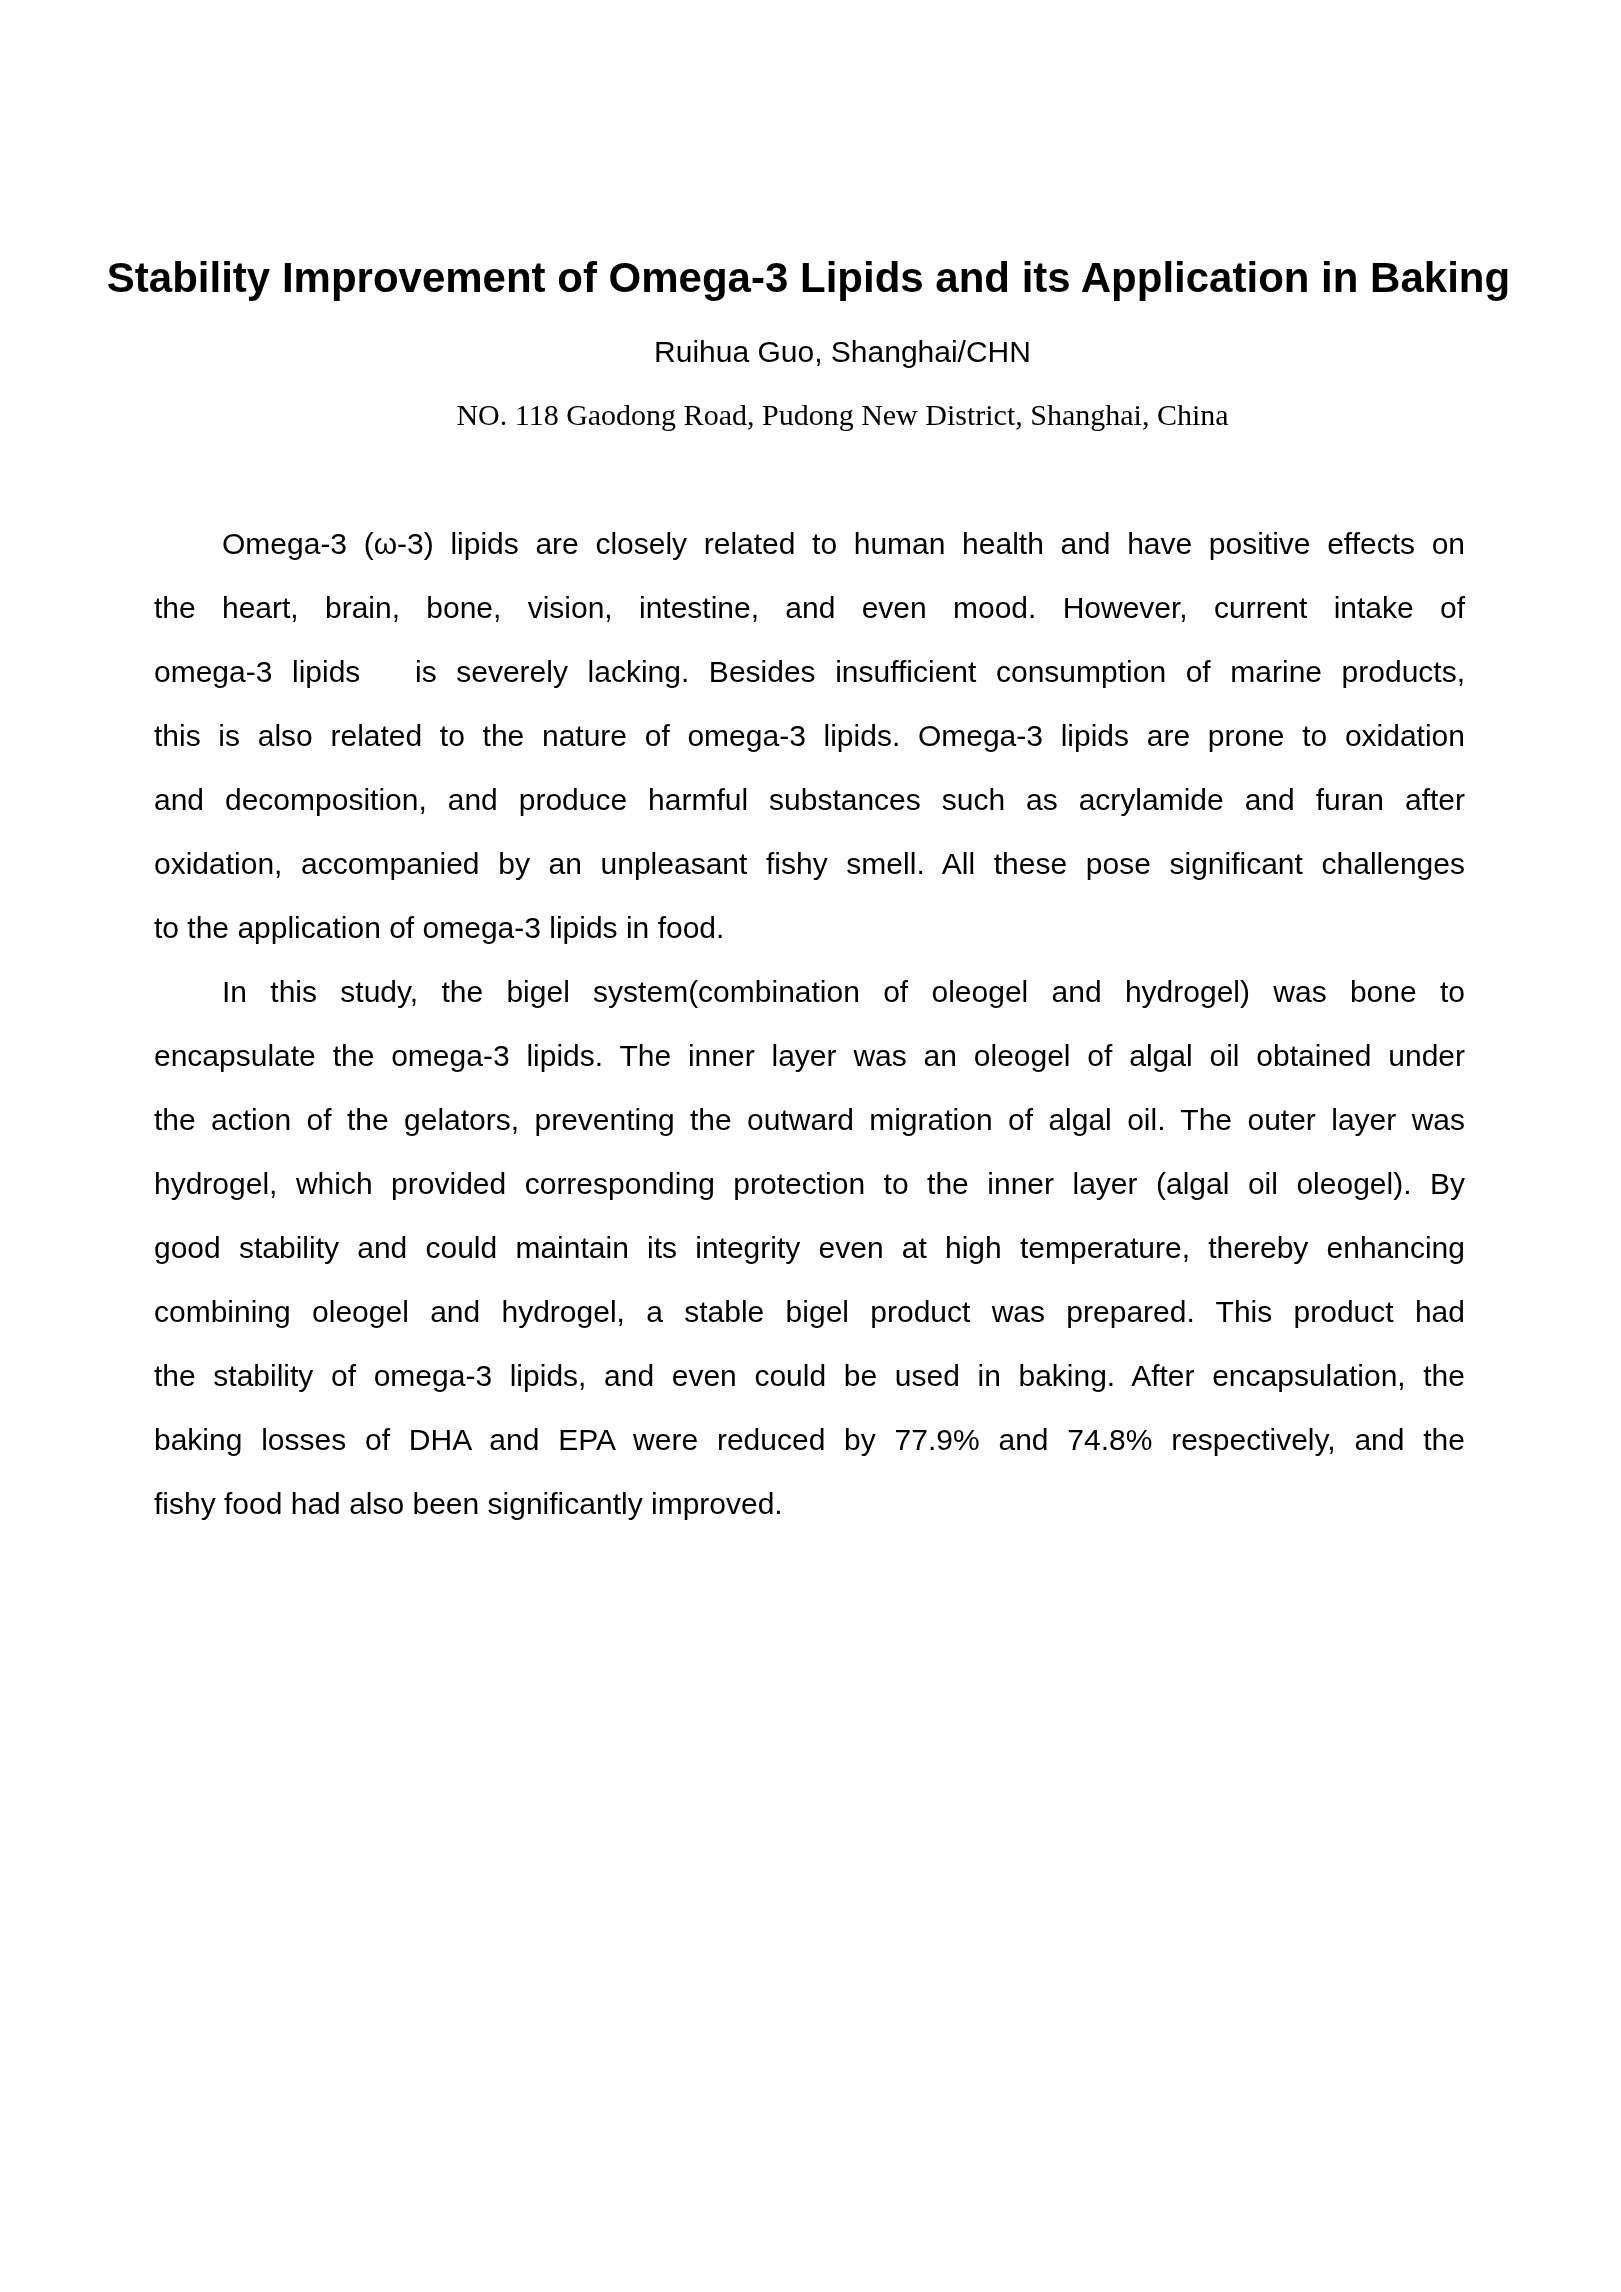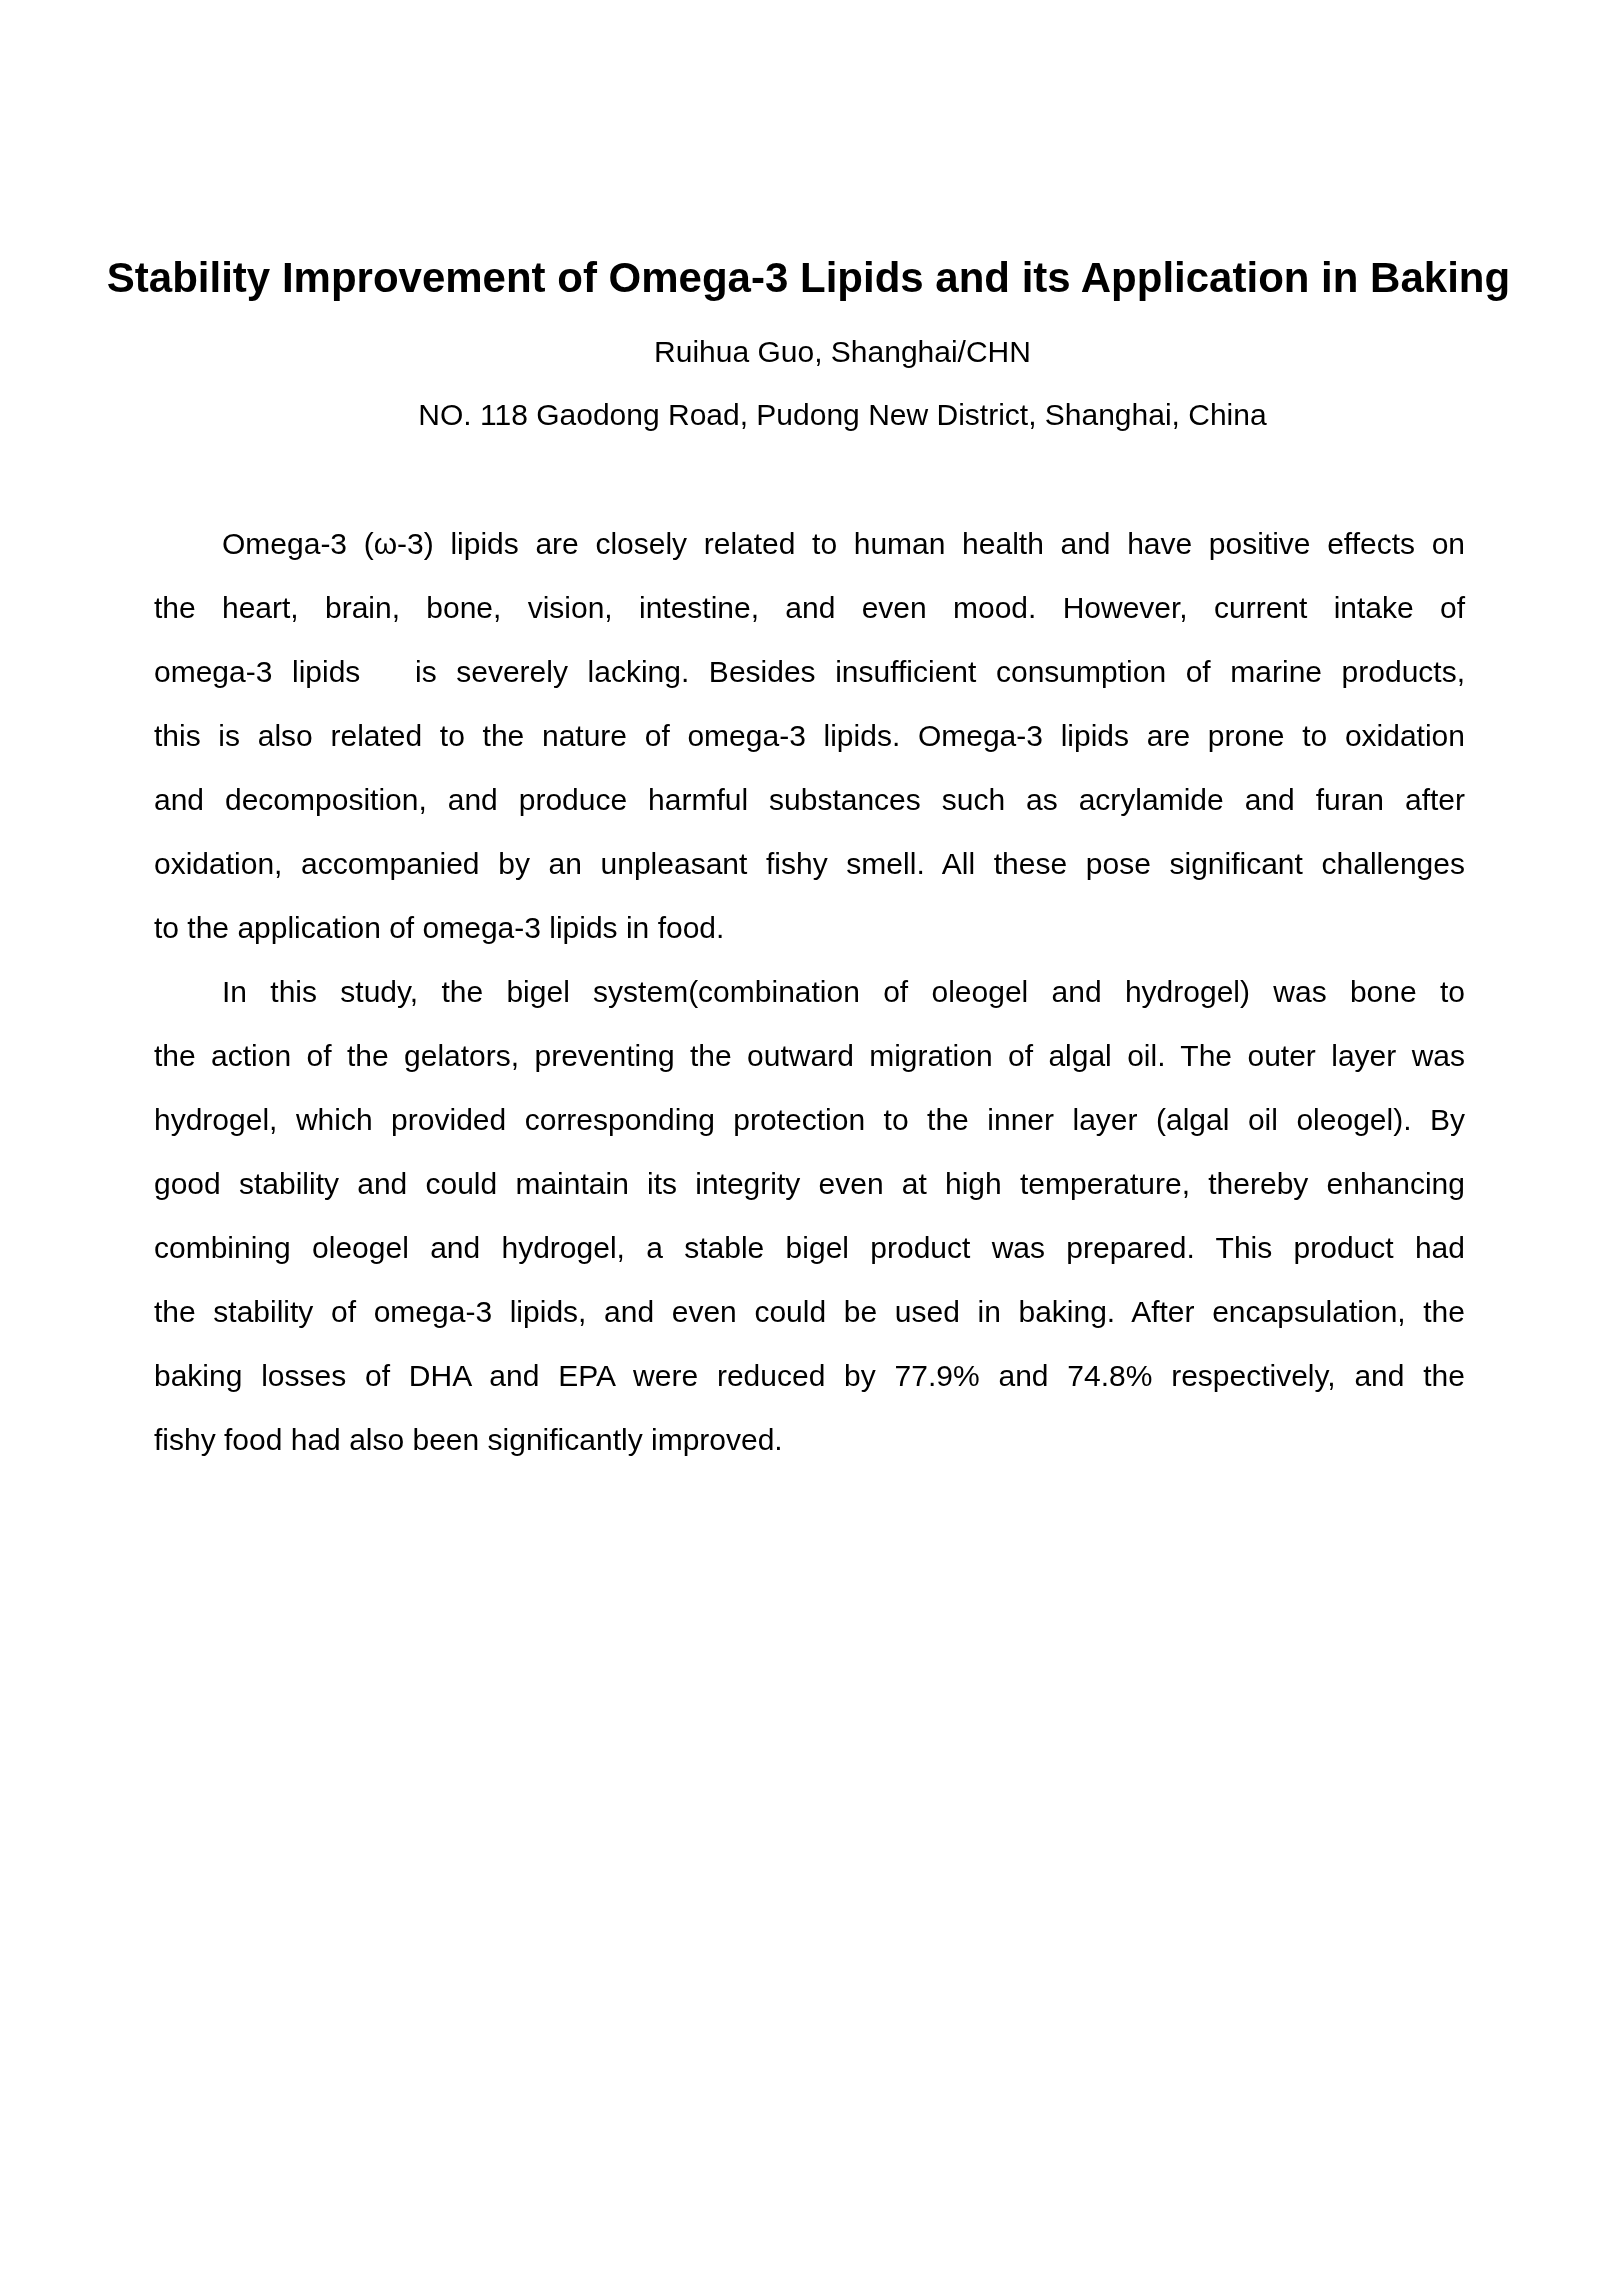--- a/index.html
+++ b/index.html
@@ -1,20 +1,20 @@
 <!DOCTYPE html>
 <html><head>
 <meta charset="utf-8">
 <style>
   html, body { margin: 0; padding: 0; background: #ffffff; }
   body { width: 1621px; height: 2293px; position: relative; overflow: hidden; color: #000000; font-family: "Liberation Sans", sans-serif; }
   .title { position: absolute; left: 0; width: 1617px; top: 253px; height: 49px; line-height: 49px; font-size: 42px; font-weight: bold; text-align: center; white-space: nowrap; }
   .author { position: absolute; left: 65px; width: 1555px; top: 332px; height: 39px; line-height: 39px; font-size: 30px; text-align: center; white-space: nowrap; }
   .author .name { text-decoration-thickness: 2px; text-underline-offset: 3.9px; }
-  .address { position: absolute; left: 65px; width: 1555px; top: 395px; height: 39px; line-height: 39px; font-size: 30px; text-align: center; white-space: nowrap; }
+  .address { position: absolute; left: 65px; width: 1555px; top: 395px; height: 39px; line-height: 39px; font-size: 30px; text-align: center; white-space: nowrap; font-family: Liberation Serif, serif; }
   .body-text { position: absolute; left: 154px; width: 1311px; top: 512px; font-size: 30px; }
   .line { height: 64px; line-height: 64px; text-align: justify; text-align-last: justify; white-space: nowrap; overflow: visible; }
   .line.indent { padding-left: 68px; }
   .line.last { text-align: center; text-align-last: left; }
   .gap { display: inline-block; width: 35px; }
 </style>
 </head>
 <body>
 
 <div>
@@ -29,20 +29,21 @@
       <div class="line indent">Omega-3 (ω-3) lipids are closely related to human health and have positive effects on</div>
       <div class="line">the heart, brain, bone, vision, intestine, and even mood. However, current intake of</div>
       <div class="line"><span>omega-3 lipids</span><span class="gap"></span> <span>is severely lacking. Besides insufficient consumption of marine products,</span></div>
       <div class="line">this is also related to the nature of omega-3 lipids. Omega-3 lipids are prone to oxidation</div>
       <div class="line">and decomposition, and produce harmful substances such as acrylamide and furan after</div>
       <div class="line">oxidation, accompanied by an unpleasant fishy smell. All these pose significant challenges</div>
       <div class="line last">to the application of omega-3 lipids in food.</div>
     </div>
     <div>
       <div class="line indent">In this study, the bigel system(combination of oleogel and hydrogel) was bone to</div>
+      <div class="line">encapsulate the omega-3 lipids. The inner layer was an oleogel of algal oil obtained under</div>
       <div class="line">the action of the gelators, preventing the outward migration of algal oil. The outer layer was</div>
       <div class="line">hydrogel, which provided corresponding protection to the inner layer (algal oil oleogel). By</div>
       <div class="line">good stability and could maintain its integrity even at high temperature, thereby enhancing</div>
       <div class="line">combining oleogel and hydrogel, a stable bigel product was prepared. This product had</div>
       <div class="line">the stability of omega-3 lipids, and even could be used in baking. After encapsulation, the</div>
       <div class="line">baking losses of DHA and EPA were reduced by 77.9% and 74.8% respectively, and the</div>
       <div class="line last">fishy food had also been significantly improved.</div>
     </div>
   </div>
 </div>

